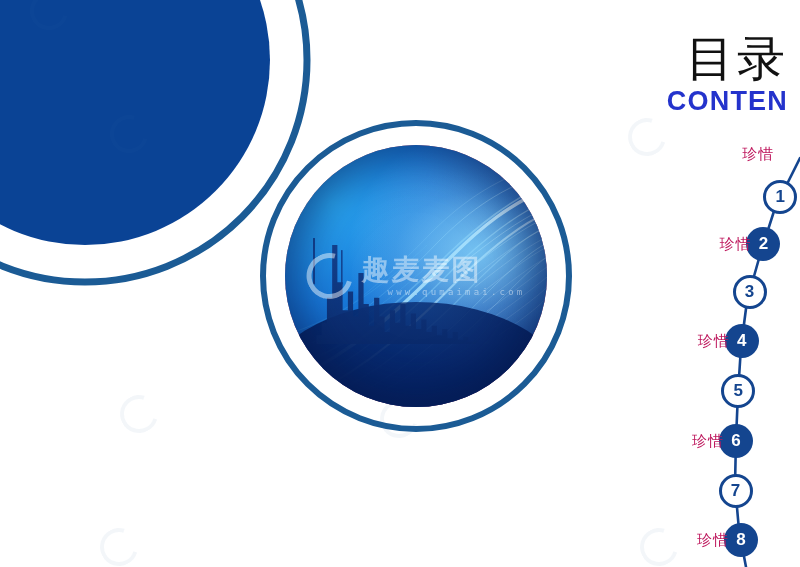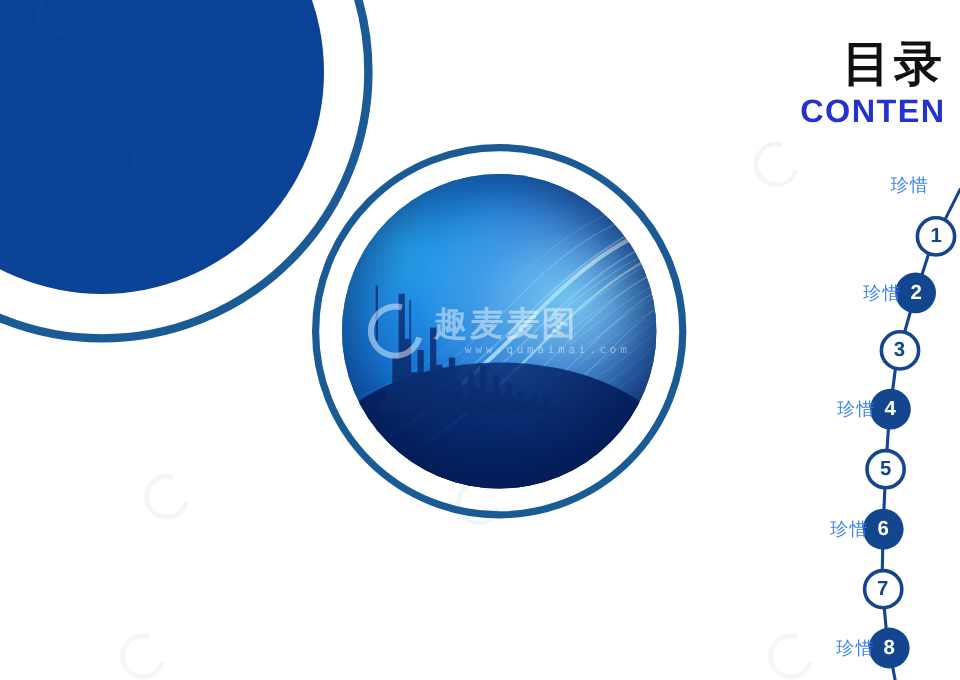--- a/index.html
+++ b/index.html
@@ -44,21 +44,21 @@
 
   
   #photo-circle {
     position: absolute;
     left: 285px;
     top: 145px;
     width: 262px;
     height: 262px;
     border-radius: 50%;
     overflow: hidden;
-    background: #14532d;
+    background: #b91c1c;
   }
   .photo-sky {
     position: absolute;
     inset: 0;
     background:
       radial-gradient(circle at 18% 22%, #2aa7f2 0%, #1878d8 34%, #0d4fae 62%, #08307d 100%);
   }
   .photo-glow {
     position: absolute;
     inset: 0;
@@ -127,22 +127,22 @@
 
   
   #title-block {
     position: absolute;
     right: 12px;
     top: 34px;
     text-align: right;
     line-height: 1;
   }
   #title-cn {
-    font-size: 40px;
-    font-weight: 700;
+    font-size: 48px;
+    font-weight: 400;
     color: #111111;
     letter-spacing: 3px;
     font-family: "DejaVu Sans", "Liberation Sans", sans-serif;
   }
   #title-en {
     margin-top: 6px;
     font-size: 27px;
     font-weight: 700;
     color: #2433cc;
     letter-spacing: 1.2px;
@@ -178,21 +178,21 @@
     border: 0;
   }
   .node.outlined {
     background: #ffffff;
     color: #14458f;
     border: 3px solid #14458f;
   }
   .node-label {
     position: absolute;
     font-size: 15px;
-    color: #3b82f6;
+    color: #be185d;
     white-space: nowrap;
     letter-spacing: 1px;
     font-family: "DejaVu Sans", "Liberation Sans", sans-serif;
     text-align: right;
   }
 </style>
 </head>
 <body>
 
 <div id="slide">

